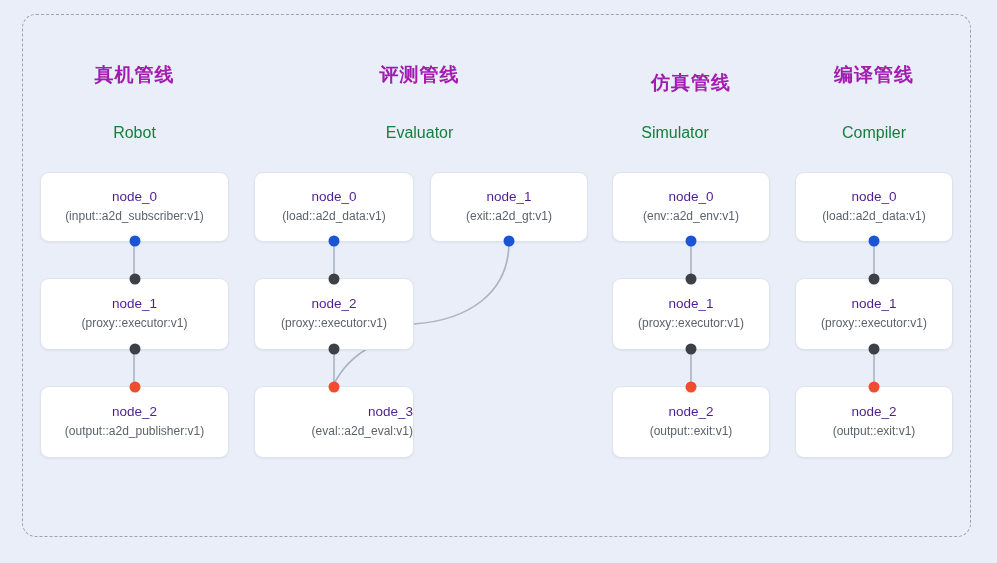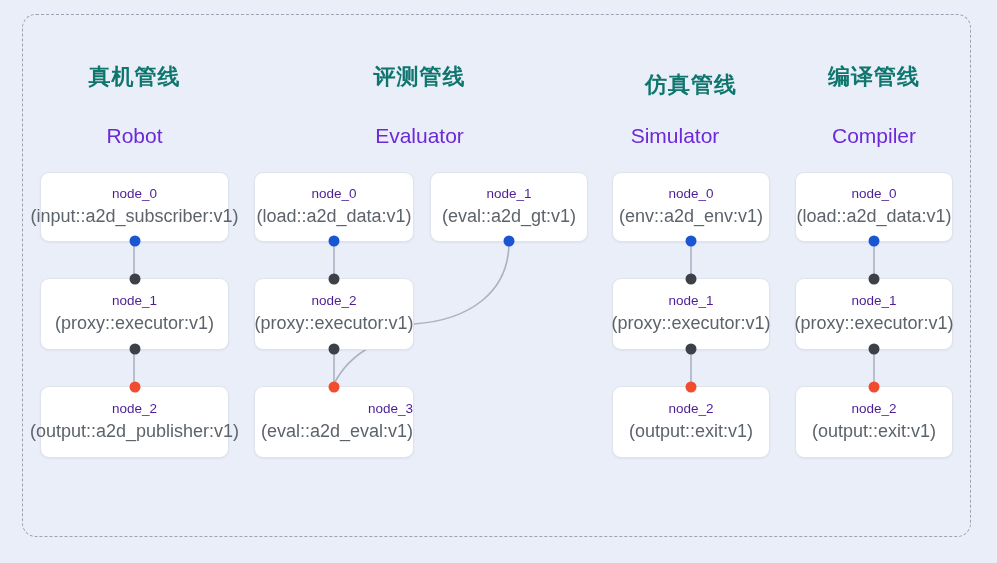--- a/index.html
+++ b/index.html
@@ -34,32 +34,32 @@
     position: absolute;
     left: 0;
     top: 0;
     width: 997px;
     height: 563px;
     pointer-events: none;
   }
   .col-title-cn {
     position: absolute;
     text-align: center;
-    font-size: 22px;
+    font-size: 19px;
     font-weight: 700;
-    color: #0f766e;
+    color: #a21caf;
     letter-spacing: 1px;
     white-space: nowrap;
   }
   .col-title-en {
     position: absolute;
     text-align: center;
-    font-size: 21px;
+    font-size: 16px;
     font-weight: 400;
-    color: #6d28d9;
+    color: #15803d;
     white-space: nowrap;
   }
   .node {
     position: absolute;
     box-sizing: border-box;
     background: #ffffff;
     border: 1px solid #dfe3ea;
     border-radius: 9px;
     box-shadow: 0 1px 2px rgba(30,40,70,0.06);
     display: flex;
@@ -67,21 +67,21 @@
     align-items: center;
     justify-content: center;
     gap: 5px;
   }
   .node-name {
     font-size: 13.5px;
     color: #4c1d95;
     line-height: 1.1;
   }
   .node-type {
-    font-size: 18px;
+    font-size: 12px;
     color: #5d636b;
     line-height: 1.1;
     white-space: nowrap;
   }
   .port {
     position: absolute;
     width: 11px;
     height: 11px;
     border-radius: 50%;
     transform: translate(-50%, -50%);
@@ -142,21 +142,21 @@
   <div class="col-title-en" style="left:325px; top:124px; width:189px;">Evaluator</div>
 
   <div class="node" style="left:254px; top:172px; width:160px; height:70px;">
     <div class="node-name">node_0</div>
     <div class="node-type">(load::a2d_data:v1)</div>
     <span class="port port-blue" style="left:50%; top:100%;"></span>
   </div>
 
   <div class="node" style="left:430px; top:172px; width:158px; height:70px;">
     <div class="node-name">node_1</div>
-    <div class="node-type">(eval::a2d_gt:v1)</div>
+    <div class="node-type">(exit::a2d_gt:v1)</div>
     <span class="port port-blue" style="left:50%; top:100%;"></span>
   </div>
 
   <div class="node" style="left:254px; top:278px; width:160px; height:72px;">
     <div class="node-name">node_2</div>
     <div class="node-type">(proxy::executor:v1)</div>
     <span class="port port-dark" style="left:50%; top:0%;"></span>
     <span class="port port-dark" style="left:50%; top:100%;"></span>
   </div>
 

